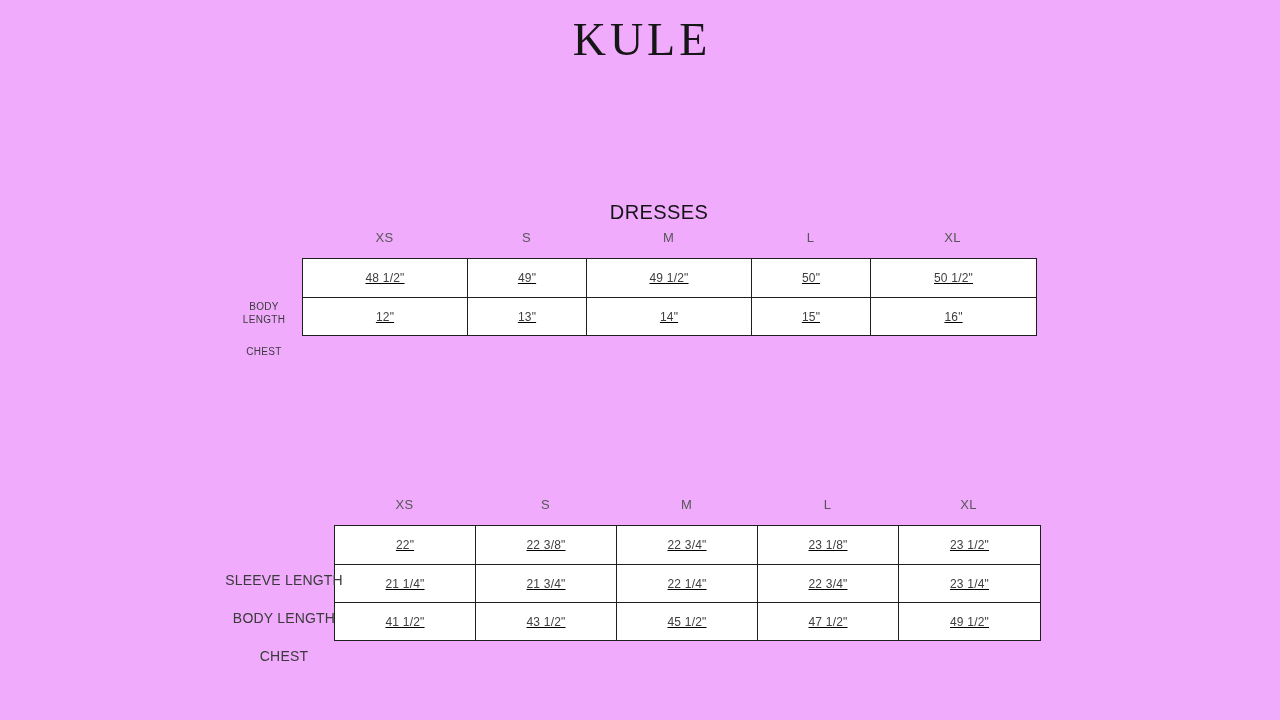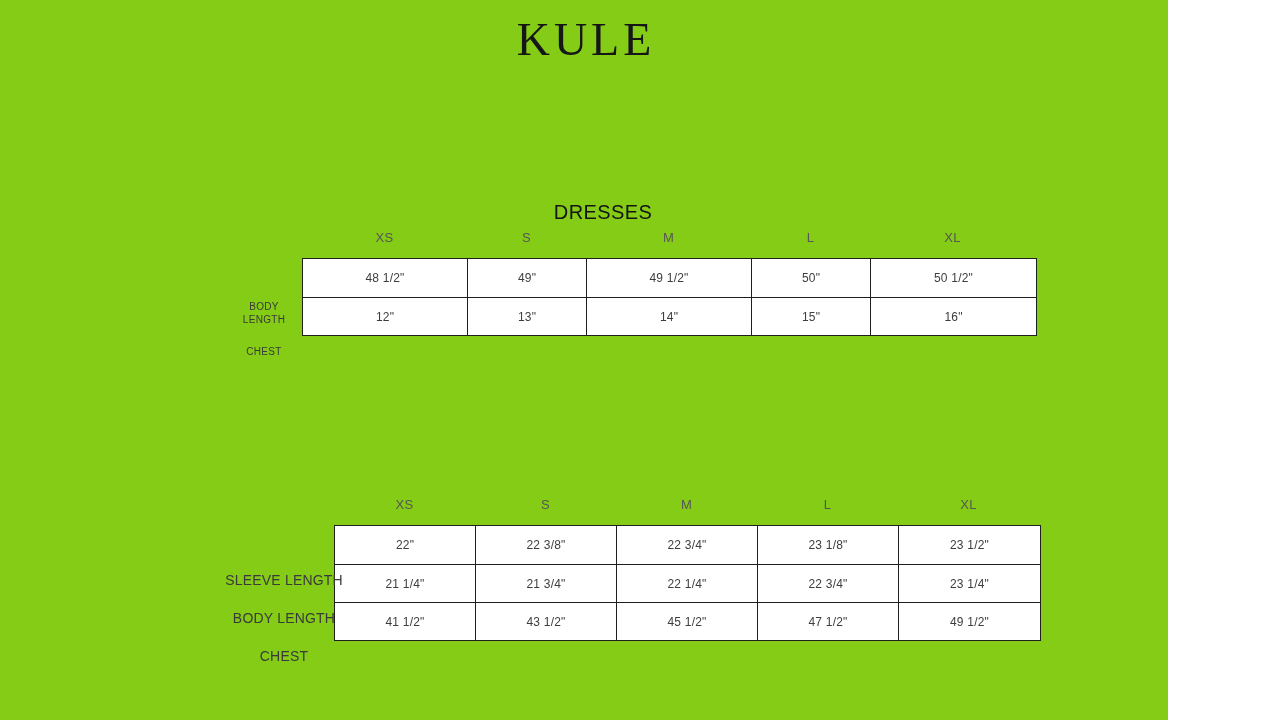--- a/index.html
+++ b/index.html
@@ -3,21 +3,21 @@
 <meta charset="utf-8">
 <title>KULE</title>
 <style>
   html, body { margin:0; padding:0; }
   body {
     width:1280px; height:720px;
     background:#ffffff;
     font-family:"Liberation Sans", sans-serif;
     overflow:hidden;
   }
-  .page { position:relative; width:1168px; height:720px; background:#84cc16; }
+  .page { position:relative; width:1280px; height:720px; background:#f0abfc; }
 
   
   .logo {
     position:absolute; top:16px; left:0; width:100%;
     text-align:center;
     font-family:"Liberation Serif", serif;
     font-size:46px; line-height:48px; font-weight:500;
     letter-spacing:4px; text-indent:4px;
     color:#161616;
   }
@@ -28,21 +28,21 @@
   .section-title {
     position:absolute; left:0; width:100%;
     text-align:center;
     font-size:20px; line-height:22px; font-weight:400;
     letter-spacing:0.4px; color:#141414;margin-left:19px;
   }
   .dresses  .section-title { top:184px; }
   .sweaters .section-title { top:451px; }
 
   
-  .chart { position:absolute; }
+  .chart { position:absolute;text-decoration:underline; }
   .dresses  .chart { left:302px; top:258px; }
   .sweaters .chart { left:334px; top:525px; }
 
   .dresses  .cols { grid-template-columns:165px 119px 165px 119px 165px; }
   .sweaters .cols { grid-template-columns:141px 141px 141px 141px 141px; }
 
   .size-headers {
     position:absolute; top:-28px; left:0;
     display:grid;
   }

